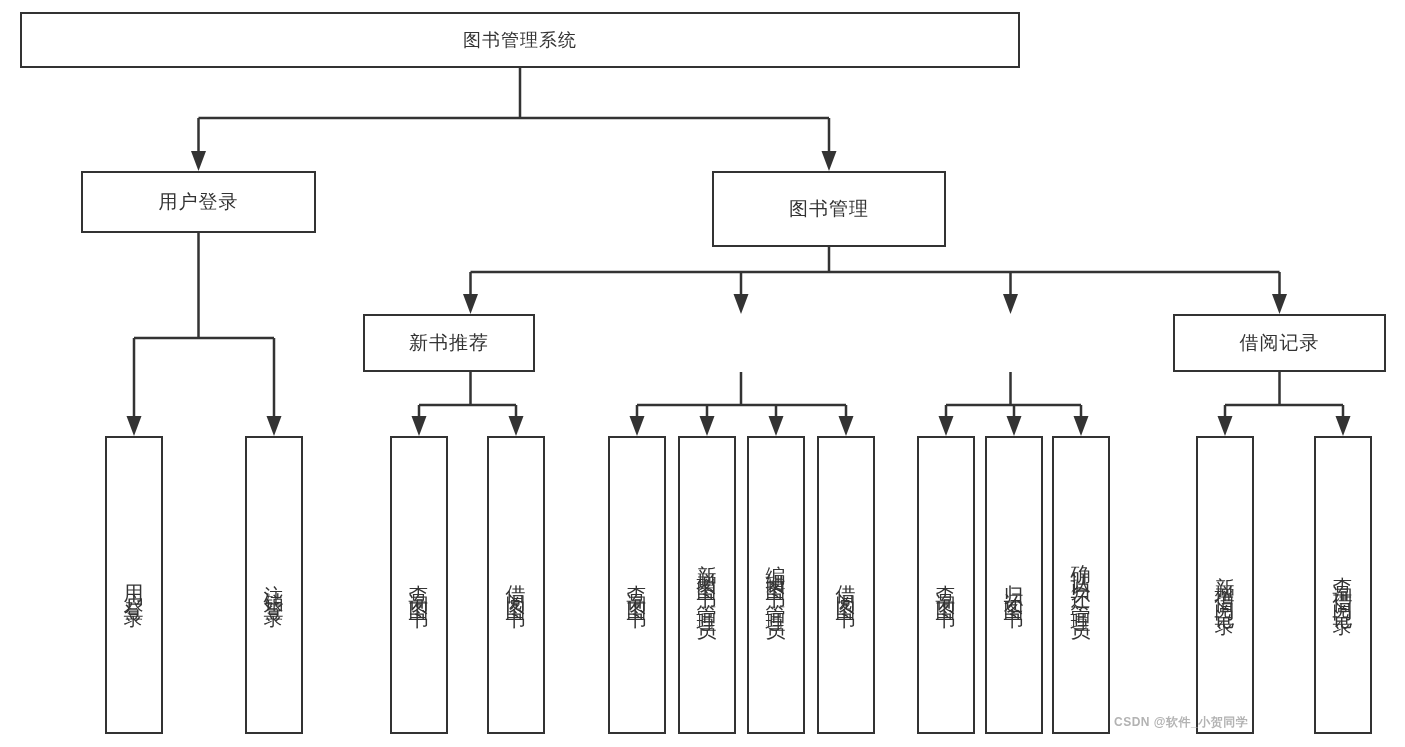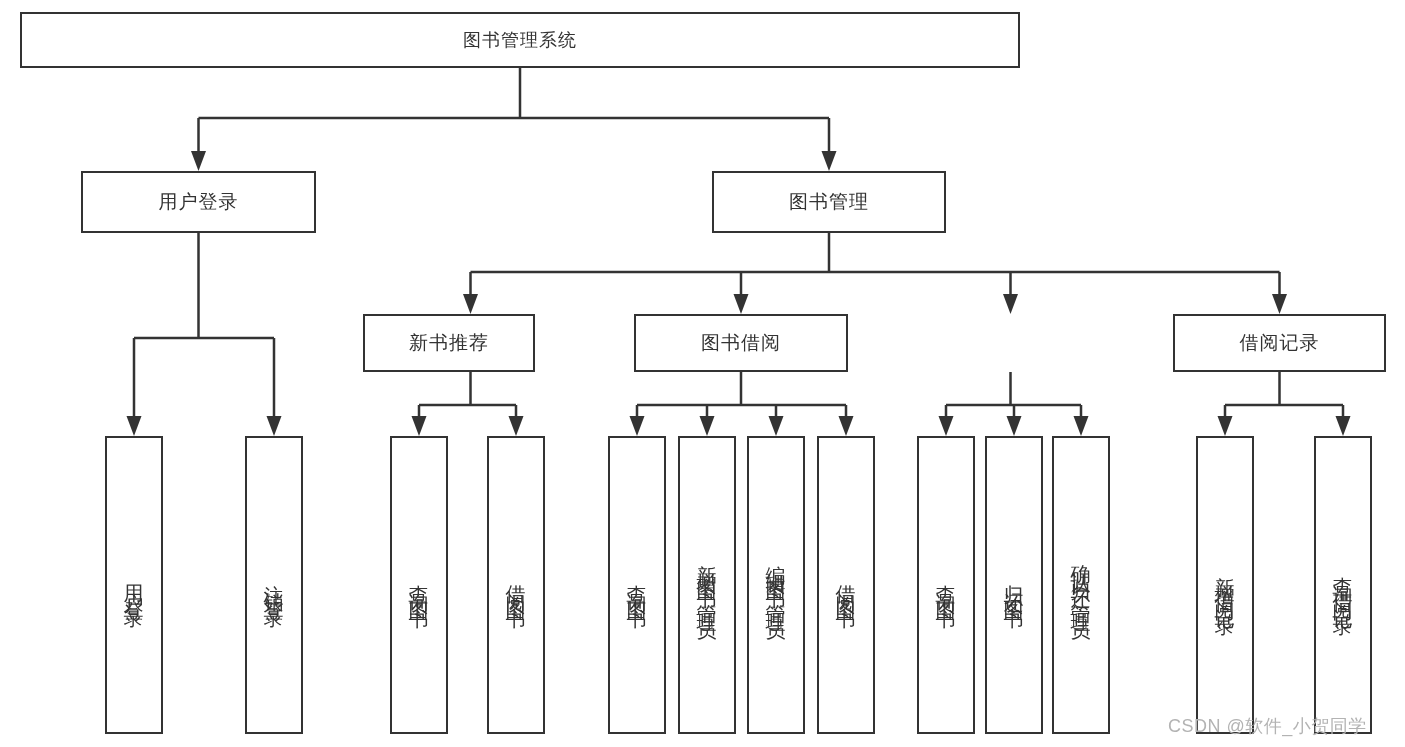--- a/index.html
+++ b/index.html
@@ -49,26 +49,27 @@
     writing-mode: vertical-rl;
     text-orientation: mixed;
     font-size: 20px;
     letter-spacing: 8px;
     line-height: 1;
     white-space: nowrap;
   }
 
   .watermark {
     position: absolute;
-    left: 1168px;
+    left: 1114px;
     top: 714px;
-    font-size: 18px;
+    font-size: 12px;
     color: var(--watermark-color);
     white-space: nowrap;
     letter-spacing: 0.5px;
+    font-weight: bold;
   }
 </style>
 </head>
 <body>
 
 <div class="canvas">
 
   <svg class="connectors" width="1405" height="747" viewBox="0 0 1405 747" xmlns="http://www.w3.org/2000/svg">
 
     <g>
@@ -119,29 +120,26 @@
     </g>
   </svg>
 
   <div class="node root h" style="left:20px;top:12px;width:1000px;height:56px">
     <span>图书管理系统</span>
   </div>
 
   <div class="node h" style="left:81px;top:171px;width:235px;height:62px">
     <span>用户登录</span>
   </div>
-  <div class="node h" style="left:712px;top:171px;width:234px;height:62px">
+  <div class="node h" style="left:712px;top:171px;width:234px;height:76px">
     <span>图书管理</span>
   </div>
 
   <div class="node h" style="left:363px;top:314px;width:172px;height:58px">
     <span>新书推荐</span>
-  </div>
-  <div class="node h" style="left:634px;top:314px;width:214px;height:58px">
-    <span>图书借阅</span>
   </div>
   <div class="node h" style="left:1173px;top:314px;width:213px;height:58px">
     <span>借阅记录</span>
   </div>
 
   <div class="node v" style="left:105px;top:436px;width:58px;height:298px">
     <span>用户登录</span>
   </div>
   <div class="node v" style="left:245px;top:436px;width:58px;height:298px">
     <span>注销登录</span>

